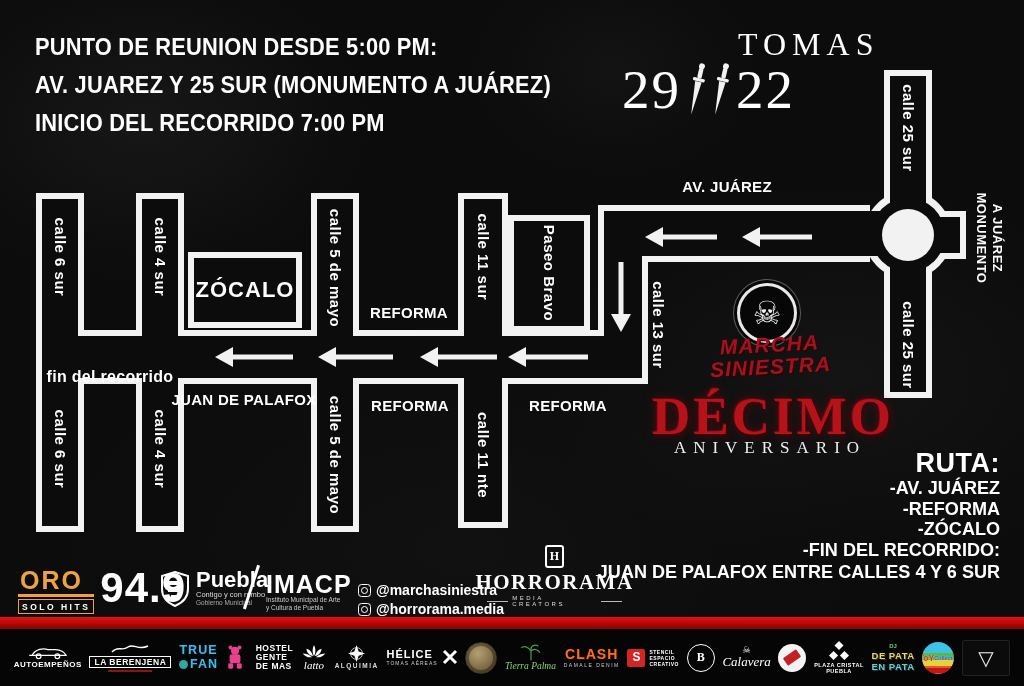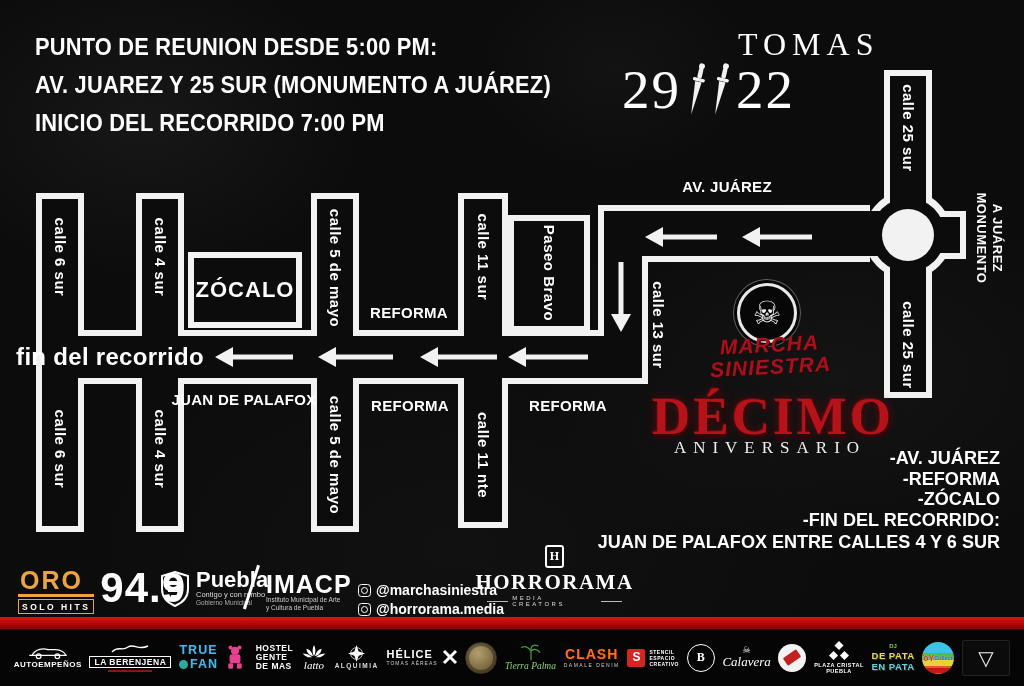--- a/index.html
+++ b/index.html
@@ -178,21 +178,21 @@
   <div class="vlabel" style="left:335px;top:455px">calle 5 de mayo</div>
   <div class="vlabel" style="left:483px;top:257px">calle 11 sur</div>
   <div class="vlabel" style="left:483px;top:455px">calle 11 nte</div>
   <div class="vlabel" style="left:658px;top:325px">calle 13 sur</div>
   <div class="vlabel" style="left:908px;top:128px">calle 25 sur</div>
   <div class="vlabel" style="left:908px;top:345px">calle 25 sur</div>
   <div class="vlabel" style="left:549px;top:273px">Paseo Bravo</div>
   <div class="vlabel" style="left:981px;top:238px;font-size:13px">MONUMENTO</div>
   <div class="vlabel" style="left:997px;top:238px;font-size:13px">A JUÁREZ</div>
   <div class="hlabel" style="left:245px;top:290px;font-size:22px;letter-spacing:1px">ZÓCALO</div>
-  <div class="hlabel" style="left:110px;top:357px;font-size:24px">fin del recorrido</div>
+  <div class="hlabel" style="left:110px;top:377px;font-size:16px">fin del recorrido</div>
   <div class="hlabel" style="left:244px;top:399px">JUAN DE PALAFOX</div>
   <div class="hlabel" style="left:409px;top:312px">REFORMA</div>
   <div class="hlabel" style="left:410px;top:405px">REFORMA</div>
   <div class="hlabel" style="left:568px;top:405px">REFORMA</div>
   <div class="hlabel" style="left:727px;top:186px">AV. JUÁREZ</div>
 
   <div class="meeting">
     <div>PUNTO DE REUNION DESDE 5:00 PM:</div>
     <div>AV. JUAREZ Y 25 SUR (MONUMENTO A JUÁREZ)</div>
     <div>INICIO DEL RECORRIDO 7:00 PM</div>
@@ -219,20 +219,21 @@
     <span>☠</span>
   </div>
   <div class="marcha">
     <div>MARCHA</div>
     <div>SINIESTRA</div>
   </div>
   <div class="decimo">DÉCIMO</div>
   <div class="aniver">ANIVERSARIO</div>
 
   <div class="ruta">
+    <div class="t">RUTA:</div>
     <div class="i">-AV. JUÁREZ</div>
     <div class="i">-REFORMA</div>
     <div class="i">-ZÓCALO</div>
     <div class="i">-FIN DEL RECORRIDO:</div>
     <div class="d">JUAN DE PALAFOX ENTRE CALLES 4 Y 6 SUR</div>
   </div>
 
   <div class="oro">
     <div>
       <div class="w">ORO</div>

